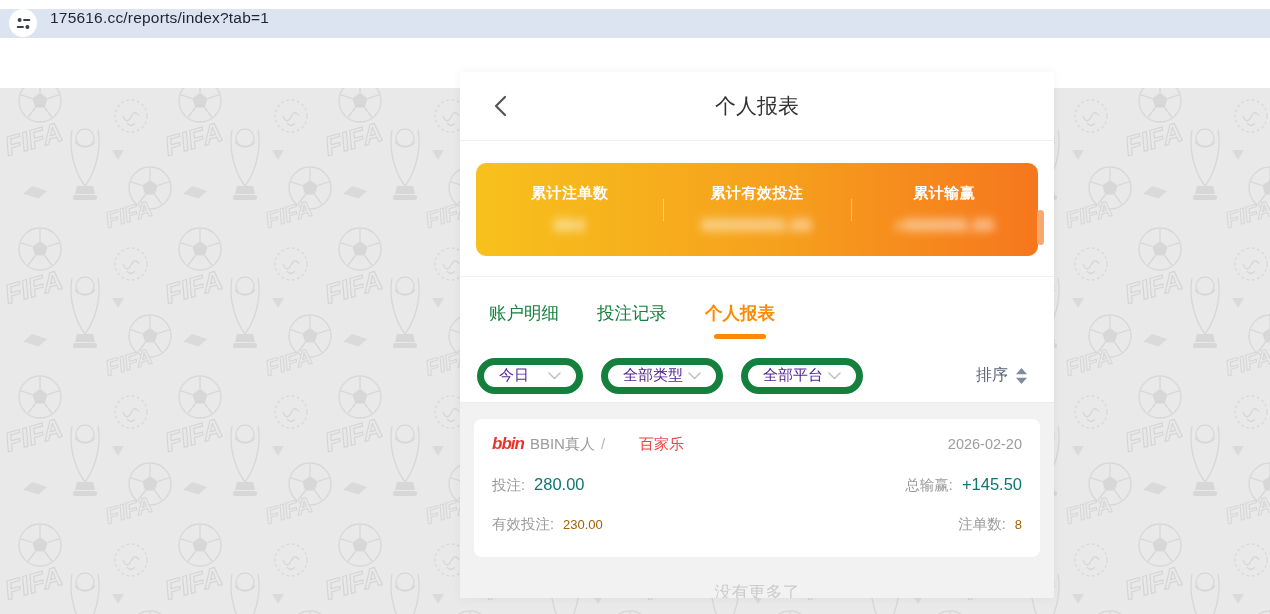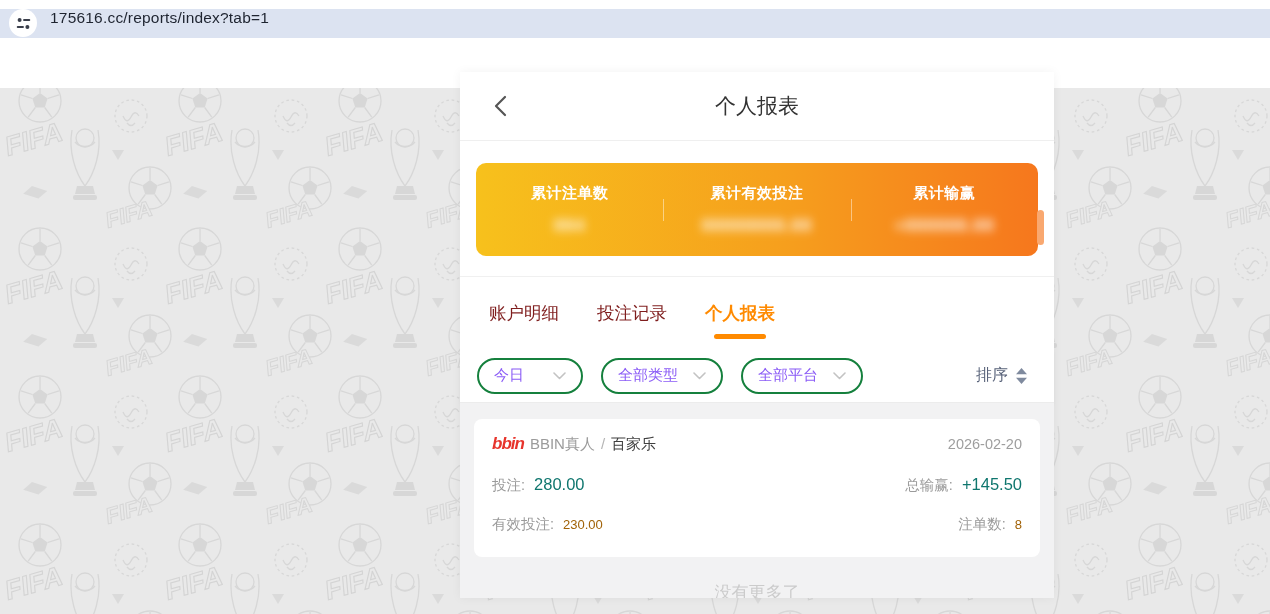--- a/index.html
+++ b/index.html
@@ -41,45 +41,45 @@
     width:1px; background:rgba(255,255,255,.45); }
   .stat-label { font-size:15px; font-weight:600; letter-spacing:.5px; }
   .stat-value { font-size:17px; font-weight:700; letter-spacing:1px;
     filter:blur(5px); opacity:.92; user-select:none; }
   .stats-card-peek { position:absolute; right:10px; top:69px; width:7px; height:35px;
     border-radius:3.5px; background:#f9a870; cursor:pointer; }
 
   .tabs-row { height:72px; flex:0 0 auto; display:flex; align-items:stretch;
     gap:38px; padding:0 29px; }
   .tab { position:relative; display:flex; align-items:center; font-size:17.5px;
-    color:#7f1d1d; cursor:pointer; }
+    color:#15803d; cursor:pointer; }
   .tab.active { color:#ff8a00; font-weight:bold; }
   .tab.active::after { content:""; position:absolute; left:50%; transform:translateX(-50%);
     bottom:10px; width:52px; height:5px; border-radius:2.5px; background:#ff8a00; }
 
   .filters-row { height:54px; flex:0 0 auto; display:flex; align-items:center;
     gap:18px; padding:0 17px; border-bottom:1px solid #ececec;
     box-shadow:0 2px 3px rgba(0,0,0,.03); }
-  .pill { height:36px; border:2px solid #15803d; border-radius:18px; background:#fff;
+  .pill { height:36px; border:7px solid #15803d; border-radius:18px; background:#fff;
     display:flex; align-items:center; justify-content:space-between; padding:0 15px;
-    color:#8b5cf6; font-size:15px; cursor:pointer; }
+    color:#4c1d95; font-size:15px; cursor:pointer; }
   .pill-date { width:106px; }
   .pill-type, .pill-platform { width:122px; }
   .sort-group { margin-left:auto; margin-right:10px; display:flex; align-items:center;
     gap:8px; color:#59637a; font-size:16px; cursor:pointer; }
 
   .list-area { flex:1; background:#f2f2f3; padding:16px 14px 0; overflow:hidden; }
   .report-card { background:#fff; border-radius:8px; padding:15px 18px 23px; cursor:pointer; }
   .card-top { display:flex; justify-content:space-between; align-items:center; }
   .provider-wrap { display:flex; align-items:baseline; gap:6px; }
   .bbin-logo { color:#e7342c; font-weight:bold; font-style:italic; font-size:17px;
     letter-spacing:-1px; }
   .provider-name { color:#9b9b9b; font-size:15px; }
   .sep { color:#b5b5b5; font-size:15px; }
-  .game-name { color:#404040; font-size:15px; }
+  .game-name { color:#ef4444; font-size:15px;margin-left:28px; }
   .card-date { color:#9e9e9e; font-size:14.5px; }
   .card-row { display:flex; justify-content:space-between; align-items:baseline; margin-top:21px; }
   .card-row.second { margin-top:20px; }
   .field { display:flex; align-items:baseline; gap:9px;justify-content:flex-end; }
   .field-label { color:#9b9b9b; font-size:14.5px; }
   .value-green { color:#0f766e; font-size:16.5px; }
   .value-dark { color:#a16207; font-size:13px; font-weight:400; }
 
   .no-more { text-align:center; color:#cbcbcb; font-size:17px; padding-top:24px; }
 </style>

